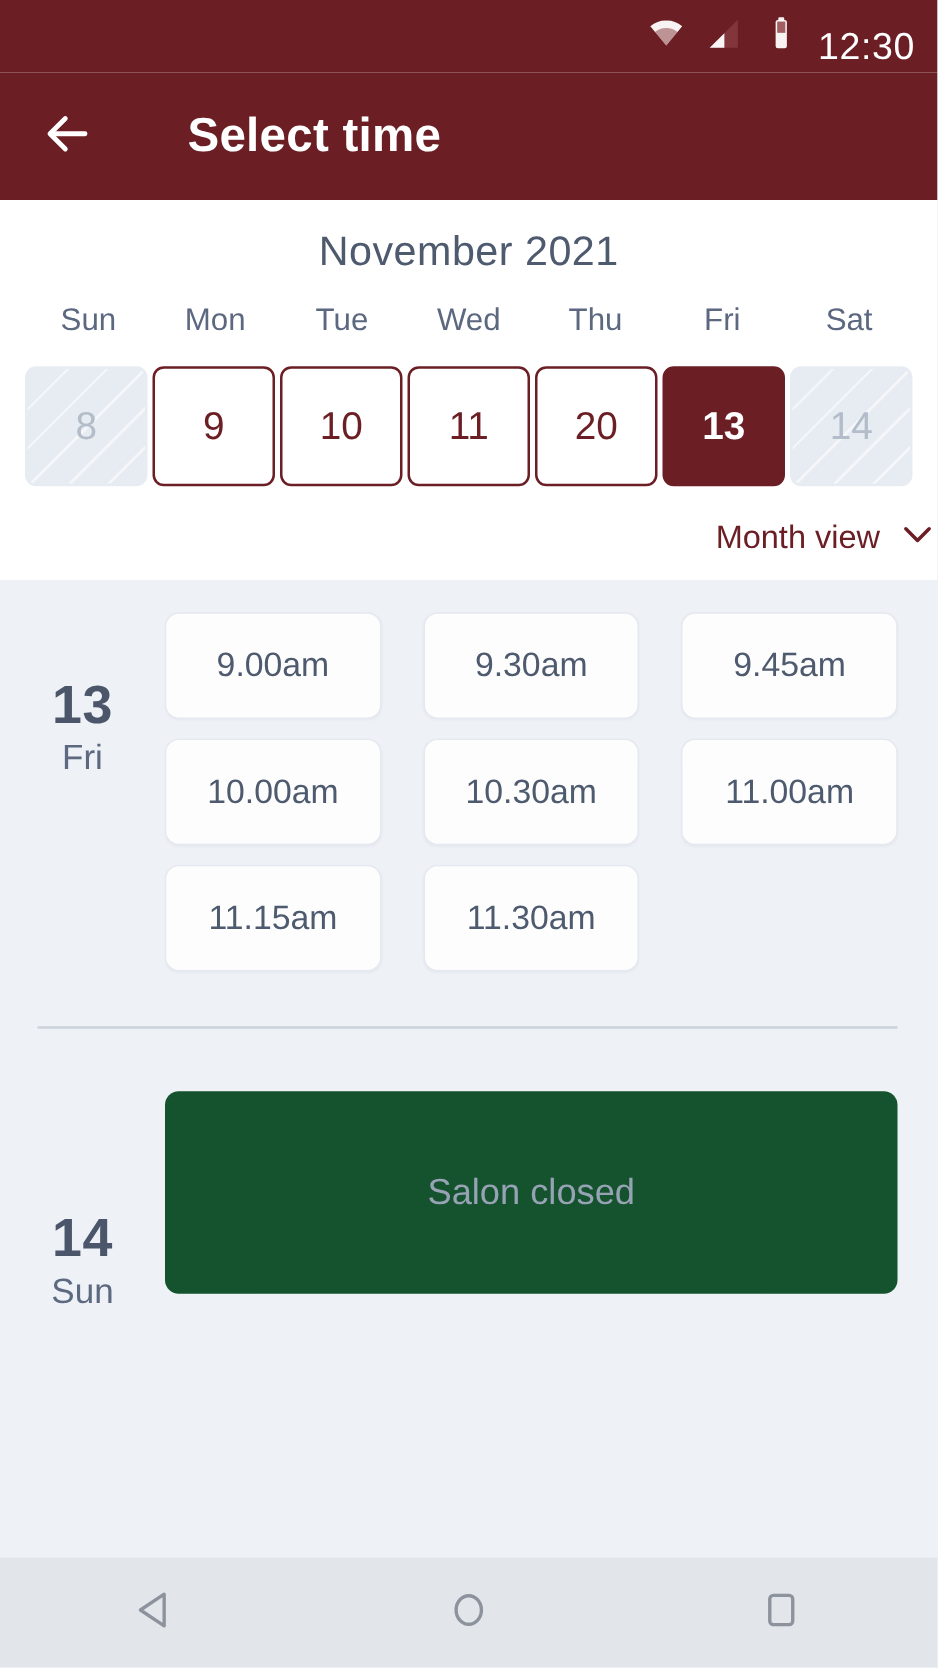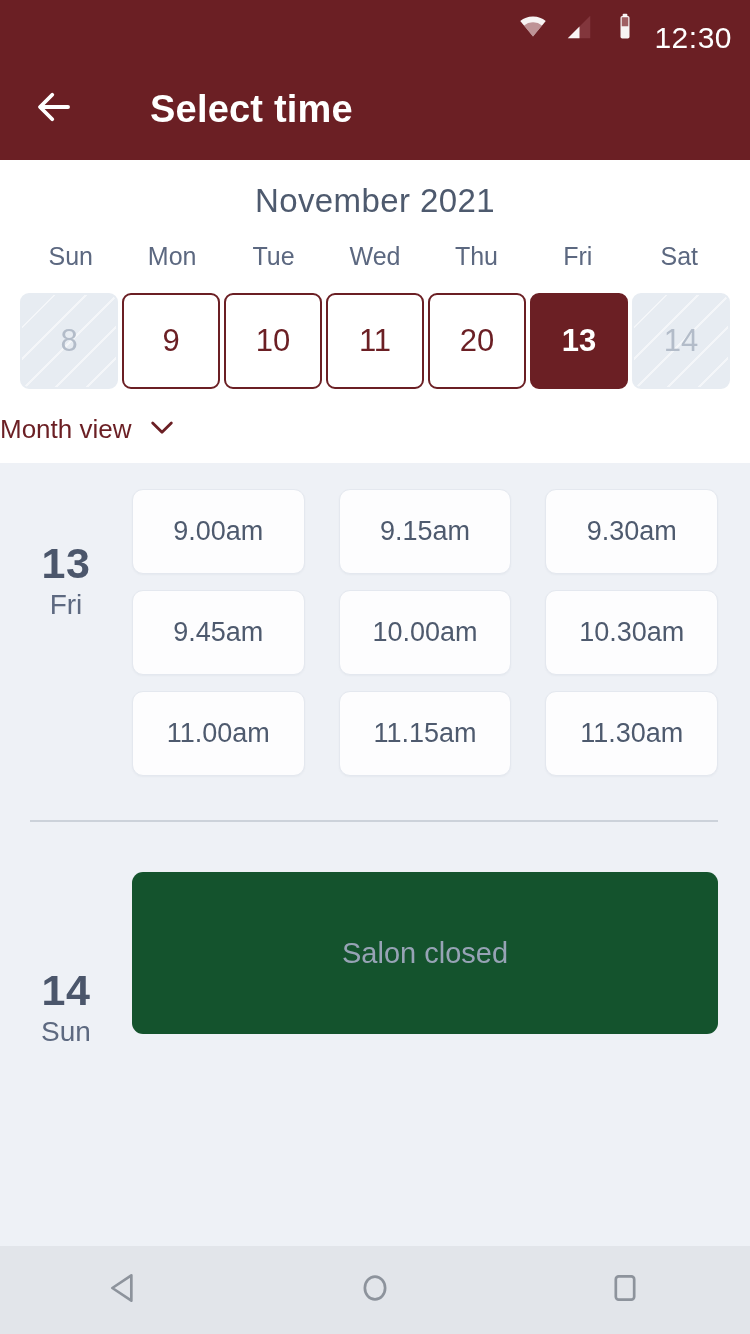--- a/index.html
+++ b/index.html
@@ -130,21 +130,21 @@
       rgba(255,255,255,0.55) 0px,
       rgba(255,255,255,0.55) 2px,
       rgba(0,0,0,0) 2px,
       rgba(0,0,0,0) 22px
     );
     cursor: default;
   }
   .month-view-row {
     display: flex;
     align-items: center;
-    justify-content: flex-start;
+    justify-content: flex-end;
     gap: 14px;
     padding-top: 22px;
     cursor: pointer;
   }
   .month-view-label {
     font-size: 26px;
     color: #6b1f24;
   }
 
   
@@ -312,21 +312,20 @@
 
   <div class="slots-body">
 
     <div class="day-section">
       <div class="day-label">
         <div class="dnum">13</div>
         <div class="dname">Fri</div>
       </div>
       <div class="slot-grid">
         <div class="slot">9.00am</div>
-        <div class="slot">9.15am</div>
         <div class="slot">9.30am</div>
         <div class="slot">9.45am</div>
         <div class="slot">10.00am</div>
         <div class="slot">10.30am</div>
         <div class="slot">11.00am</div>
         <div class="slot">11.15am</div>
         <div class="slot">11.30am</div>
       </div>
     </div>
 

